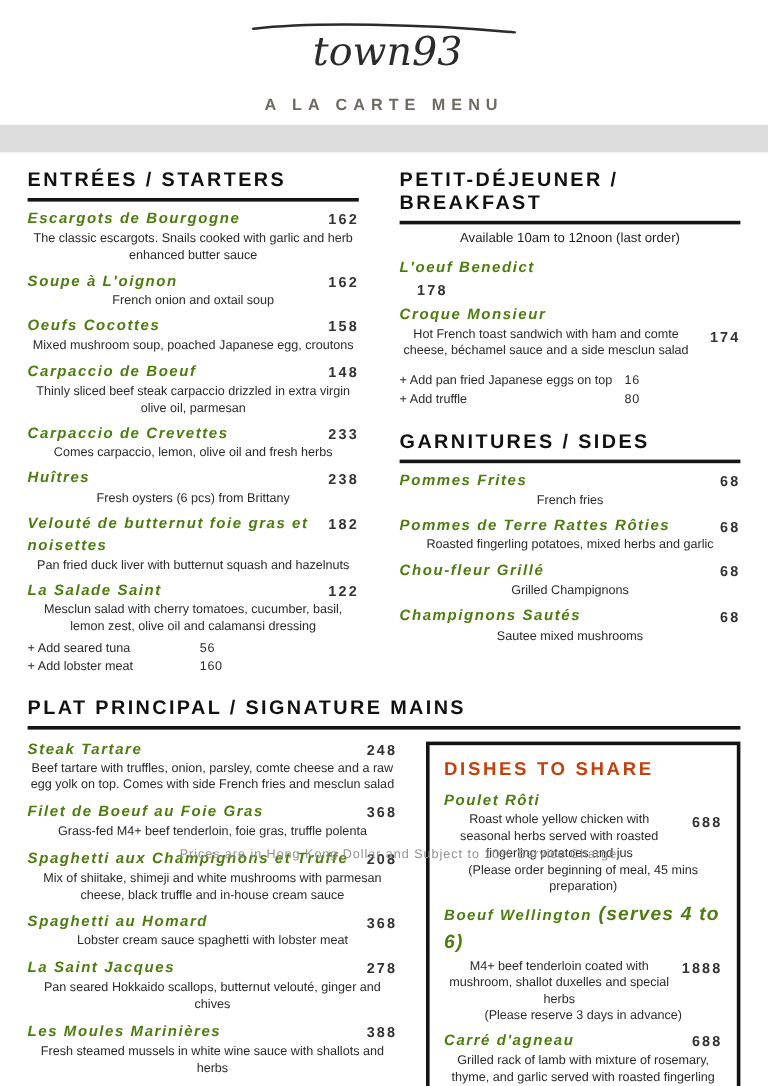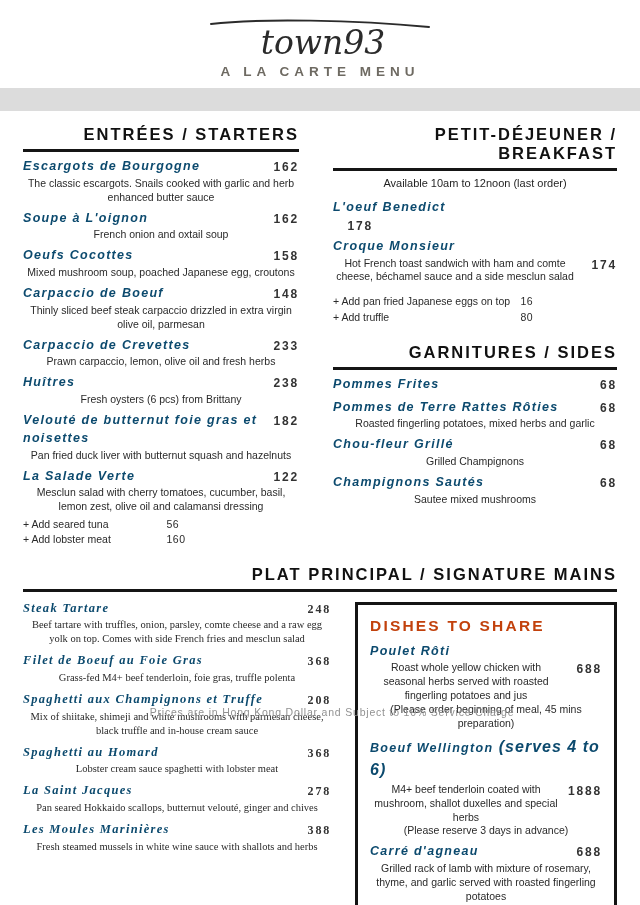--- a/index.html
+++ b/index.html
@@ -8,45 +8,45 @@
     font-family:"Liberation Sans", sans-serif; color:#222;
     -webkit-font-smoothing:antialiased;
   }
   .page { width:640px; height:725px; position:relative; }
 
   
   header { text-align:center; padding-top:4px; }
   .logo svg { display:block; margin:0 auto; }
   .subtitle {
     font-size:13.5px; font-weight:bold; letter-spacing:5px;
-    color:#6e6a62; margin-top:0px;
+    color:#6e6a62; margin-top:16px;
   }
   .band { height:23px; background:#dcdcdc; margin-top:9px; }
 
   
   .content { padding:8px 23px 0 23px; }
   .twocol { display:flex; gap:34px; }
   .col-left { width:276px; flex:0 0 276px; }
   .col-right { flex:1; min-width:0; }
 
   .section-title {
     margin:0 0 6px 0; padding:6px 0 5px 0;
     font-size:16.5px; font-weight:bold; letter-spacing:2px;
-    color:#111; border-bottom:3px solid #151515;text-align:right;
+    color:#111; border-bottom:3px solid #151515;
   }
   .sides { margin-top:12px; }
   .bnote { text-align:center; font-size:11px; color:#1f1f1f; margin:4px 0 10px 0; }
 
   
   .item { margin-bottom:5px; }
   .row1, .row2 { display:flex; align-items:flex-start; }
   .item-name {
     flex:1; min-width:0;
     font-size:12.5px; font-weight:bold; font-style:italic;
-    letter-spacing:1.3px; line-height:1.42; color:#0c4a6e;
+    letter-spacing:1.3px; line-height:1.42; color:#4d7c0f;
   }
   .item-suffix { font-size:16px; letter-spacing:1px; }
   .item-price {
     flex:0 0 40px; text-align:right;
     font-size:12px; font-weight:bold; letter-spacing:1.8px;
     color:#333; padding-top:2px; white-space:nowrap;
   }
   .item-desc { flex:1; min-width:0; font-size:10.5px; line-height:1.33; color:#2a2a2a; margin-top:1px;text-align:center; }
   .desc2 { margin-top:0; }
   .addons { margin-top:3px; }
@@ -54,21 +54,21 @@
   .addon { display:flex; font-size:10.5px; line-height:1.45; color:#2a2a2a; }
   .addon-label { flex:0 0 52%; }
   .col-right .addon-label { flex:0 0 66%; }
   .addon-price { letter-spacing:0.5px; }
 
   
   .mains { margin-top:6px; }
   .mains-title { border-bottom:3px solid #151515; }
   .mains-body { display:flex; gap:24px; margin-top:8px; }
   .mains-left { width:308px; flex:0 0 308px; }
-  .mains-left .item { margin-bottom:6px;font-family:Liberation Serif, serif; }
+  .mains-left .item { margin-bottom:6px; }
   .share-box {
     flex:1; align-self:flex-start;
     border:3px solid #141414; padding:10px 12px 6px 12px; margin-top:2px;
     background:#fff;
   }
   .share-title {
     margin:2px 0 8px 0; font-size:15.5px; font-weight:bold;
     letter-spacing:2.2px; color:#c2410c;
   }
 
@@ -137,21 +137,21 @@
               <div class="row2">
                 <div class="item-desc">Thinly sliced beef steak carpaccio drizzled in extra virgin olive oil, parmesan</div>
               </div>
             </div>
             <div class="item">
               <div class="row1">
                 <div class="item-name">Carpaccio de Crevettes</div>
                 <div class="item-price">233</div>
               </div>
               <div class="row2">
-                <div class="item-desc">Prawn carpaccio, lemon, olive oil and fresh herbs</div>
+                <div class="item-desc">Comes carpaccio, lemon, olive oil and fresh herbs</div>
               </div>
             </div>
             <div class="item">
               <div class="row1">
                 <div class="item-name">Huîtres</div>
                 <div class="item-price">238</div>
               </div>
               <div class="row2">
                 <div class="item-desc">Fresh oysters (6 pcs) from Brittany</div>
               </div>
@@ -160,21 +160,21 @@
               <div class="row1">
                 <div class="item-name">Velouté de butternut foie gras et noisettes</div>
                 <div class="item-price">182</div>
               </div>
               <div class="row2">
                 <div class="item-desc">Pan fried duck liver with butternut squash and hazelnuts</div>
               </div>
             </div>
             <div class="item">
               <div class="row1">
-                <div class="item-name">La Salade Verte</div>
+                <div class="item-name">La Salade Saint</div>
                 <div class="item-price">122</div>
               </div>
               <div class="row2">
                 <div class="item-desc">Mesclun salad with cherry tomatoes, cucumber, basil, lemon zest, olive oil and calamansi dressing</div>
               </div>
               <div class="addons">
                 <div class="addon">
                   <span class="addon-label">+ Add seared tuna</span>
                   <span class="addon-price">56</span>
                 </div>
@@ -222,20 +222,23 @@
             </div>
         </div>
         <div class="sides">
           <h2 class="section-title">GARNITURES / SIDES</h2>
           <div id="sides-items">
               <div class="item">
                 <div class="row1">
                   <div class="item-name">Pommes Frites</div>
                   <div class="item-price">68</div>
                 </div>
+                <div class="row2">
+                  <div class="item-desc">French fries</div>
+                </div>
               </div>
               <div class="item">
                 <div class="row1">
                   <div class="item-name">Pommes de Terre Rattes Rôties</div>
                   <div class="item-price">68</div>
                 </div>
                 <div class="row2">
                   <div class="item-desc">Roasted fingerling potatoes, mixed herbs and garlic</div>
                 </div>
               </div>

